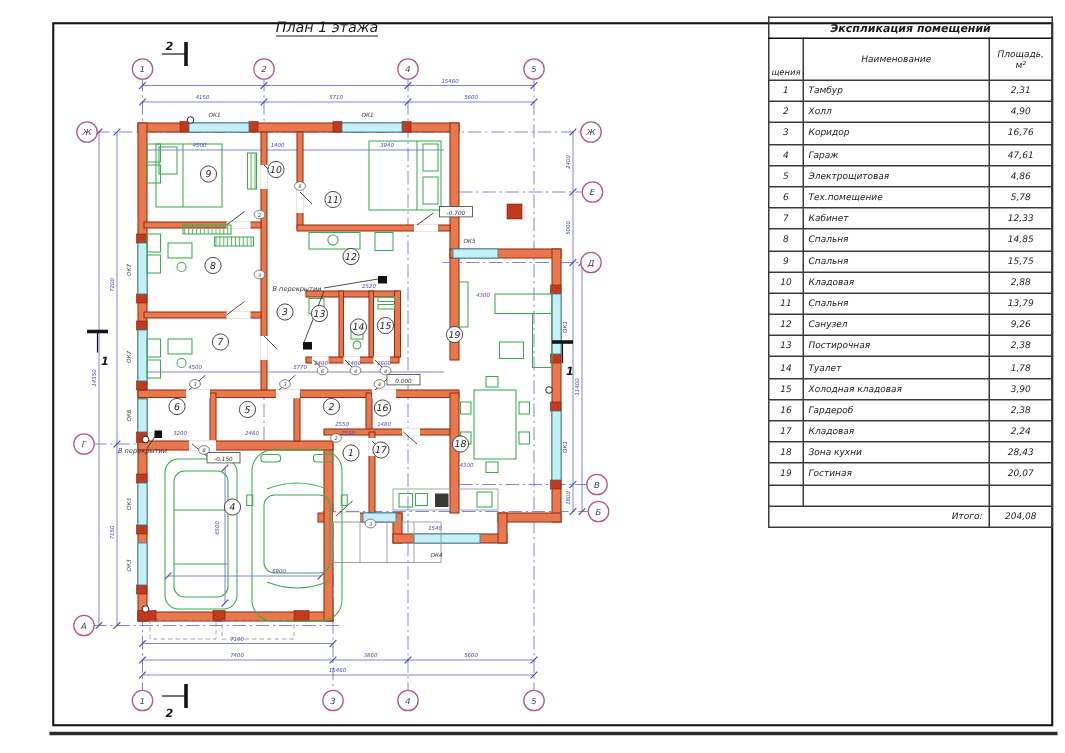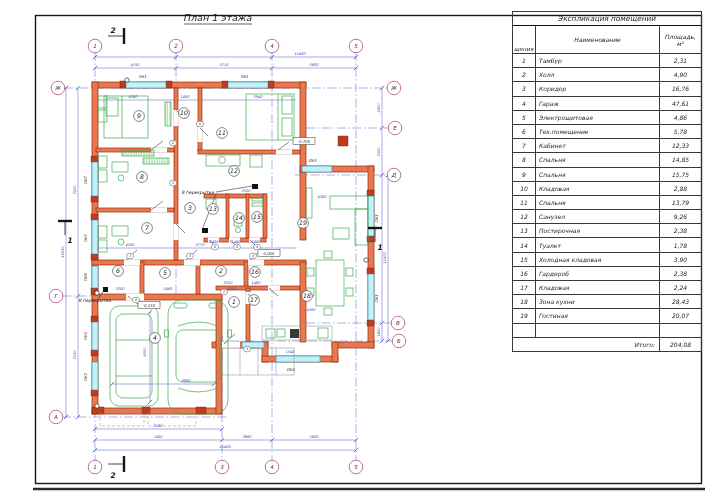--- a/index.html
+++ b/index.html
@@ -30,21 +30,21 @@
   .gap{fill:#fff;stroke:none}
   .gray{stroke:#9a9a9a;stroke-width:.6;fill:none}
   .grayd{stroke:#9a9a9a;stroke-width:.6;fill:none;stroke-dasharray:3 2}
   .blk{fill:#111}
   .frame{fill:none;stroke:#161616;stroke-width:1.4}
   .ebox{fill:#fff;stroke:#333;stroke-width:.5}
   
   #expl{position:absolute;left:512px;top:11px;width:189px;z-index:2}
   #expl table{width:189px;border-collapse:collapse;table-layout:fixed;border:1.5px solid #111}
   #expl th,#expl td{border:0.8px solid #3a3a3a;font-style:italic;font-size:6px;color:#1c1c1c;padding:0;overflow:hidden;white-space:nowrap}
-  #expl .ttl{height:13px;font-size:7.3px;text-align:center;border-bottom:1.1px solid #111;font-weight:normal}
+  #expl .ttl{height:13px;font-size:7.3px;text-align:center;border-bottom:1.1px solid #111;font-weight:bold}
   #expl .hdr-row th{height:26px;text-align:center;vertical-align:middle;font-weight:normal}
   #expl th.c1h{vertical-align:bottom;font-size:5.6px;padding-bottom:1px}
   #expl tbody td{height:13.2px}
   #expl td.num{text-align:center}
   #expl td.nm{text-align:left;padding-left:3px}
   #expl td.ar{text-align:center}
   #expl .empty td{height:13.2px}
   #expl .total-l{text-align:right;padding-right:4px;height:13.2px}
   #expl .total-v{text-align:center}
 </style>

